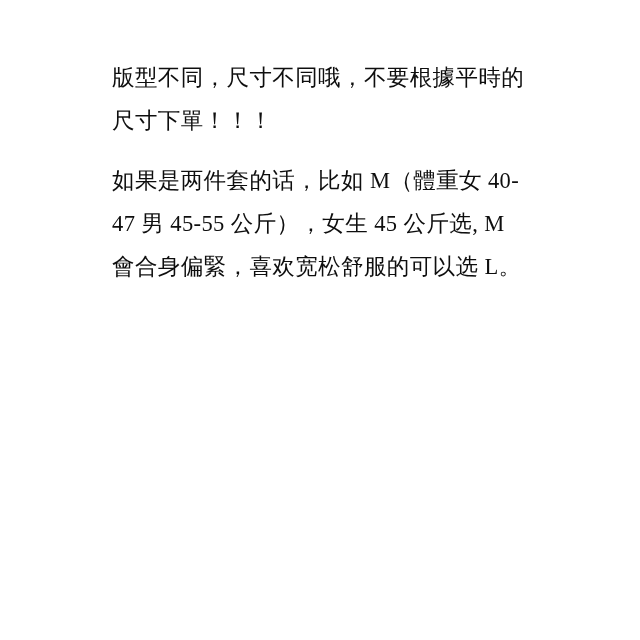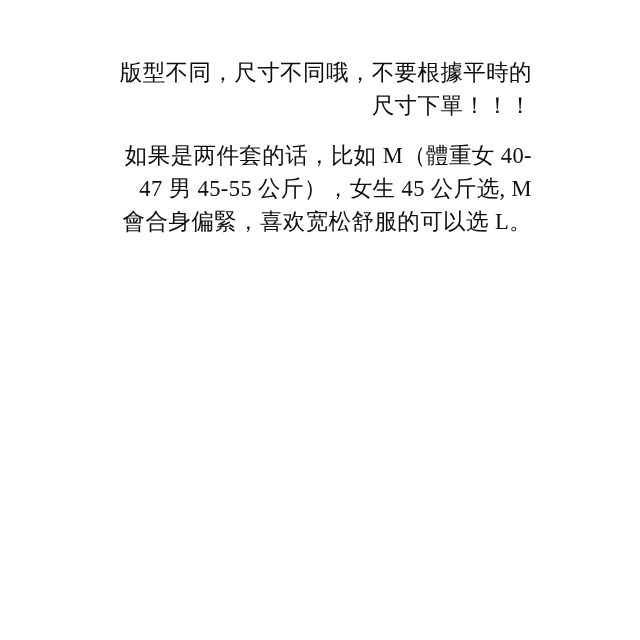--- a/index.html
+++ b/index.html
@@ -17,24 +17,24 @@
     width: 640px;
     height: 640px;
     box-sizing: border-box;
     padding: 56px 108px 40px 112px;
     background: #ffffff;
     position: relative;
   }
   .para {
     color: #0e0e0e;
     font-size: 22.5px;
-    line-height: 33px;
+    line-height: 43px;
     letter-spacing: 0.4px;
     margin: 0 0 17px 0;
-    text-align: right;
+    text-align: left;
     word-break: break-word;
     font-weight: 400;
   }
   .para:last-child {
     margin-bottom: 4px;
   }
 </style>
 </head>
 <body>
 

